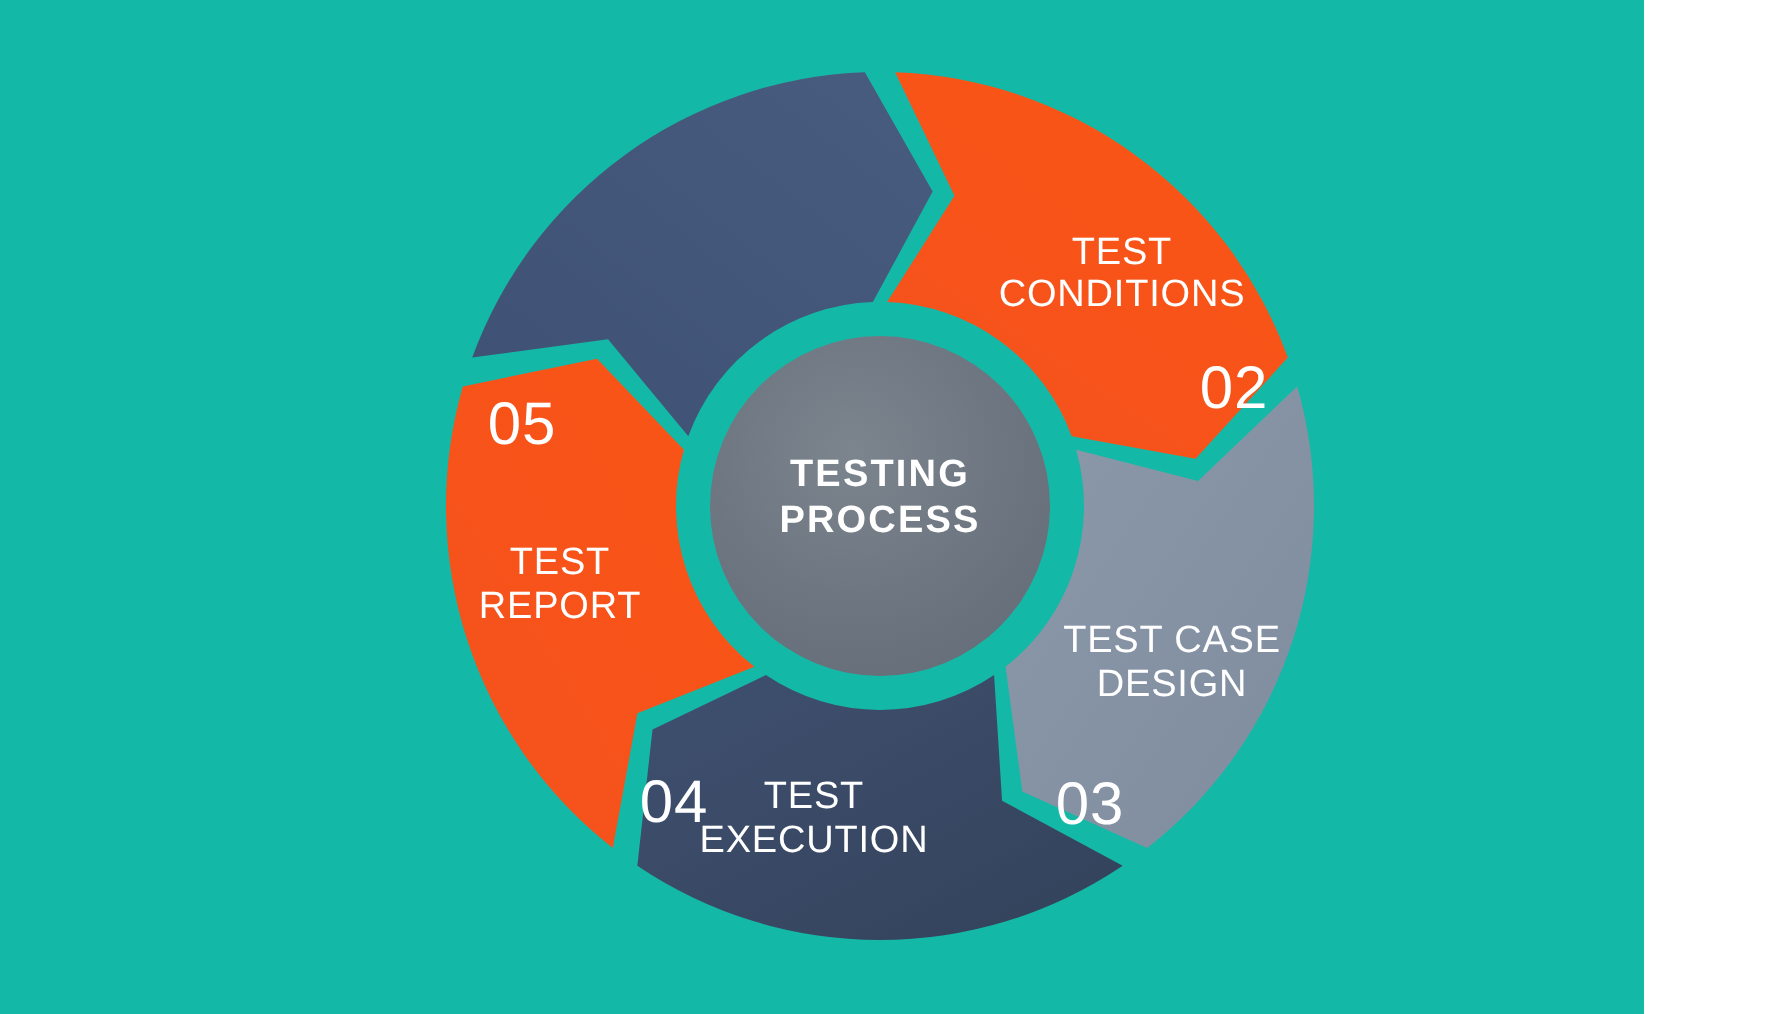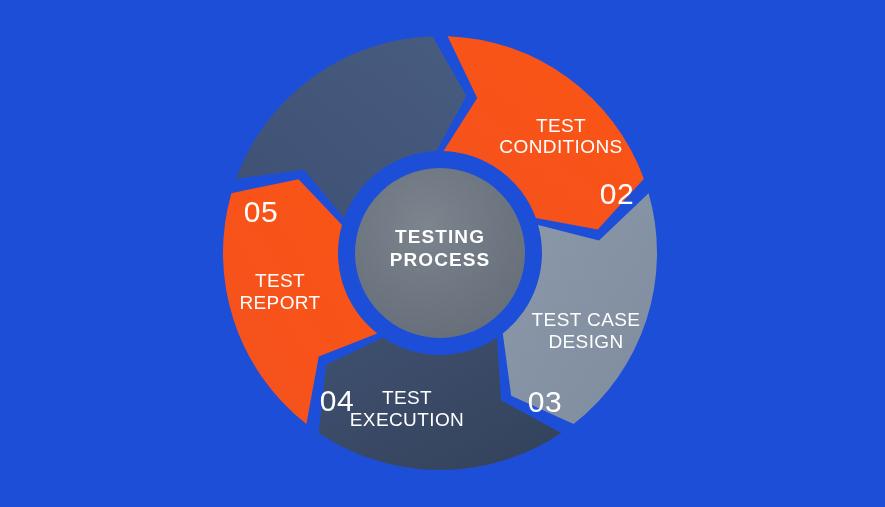--- a/index.html
+++ b/index.html
@@ -9,23 +9,23 @@
     background: #ffffff;
   }
   body {
     width: 885px;
     height: 507px;
     overflow: hidden;
     font-family: "Liberation Sans", sans-serif;
   }
   #diagram-root {
     position: relative;
-    width: 885px;
+    width: 822px;
     height: 507px;
-    background: #1d4ed8;
+    background: #14b8a6;
   }
   svg#cycle-svg {
     display: block;
     width: 885px;
     height: 507px;
   }
   .seg-path {
     stroke: #ffffff;
     stroke-width: 0;
   }

